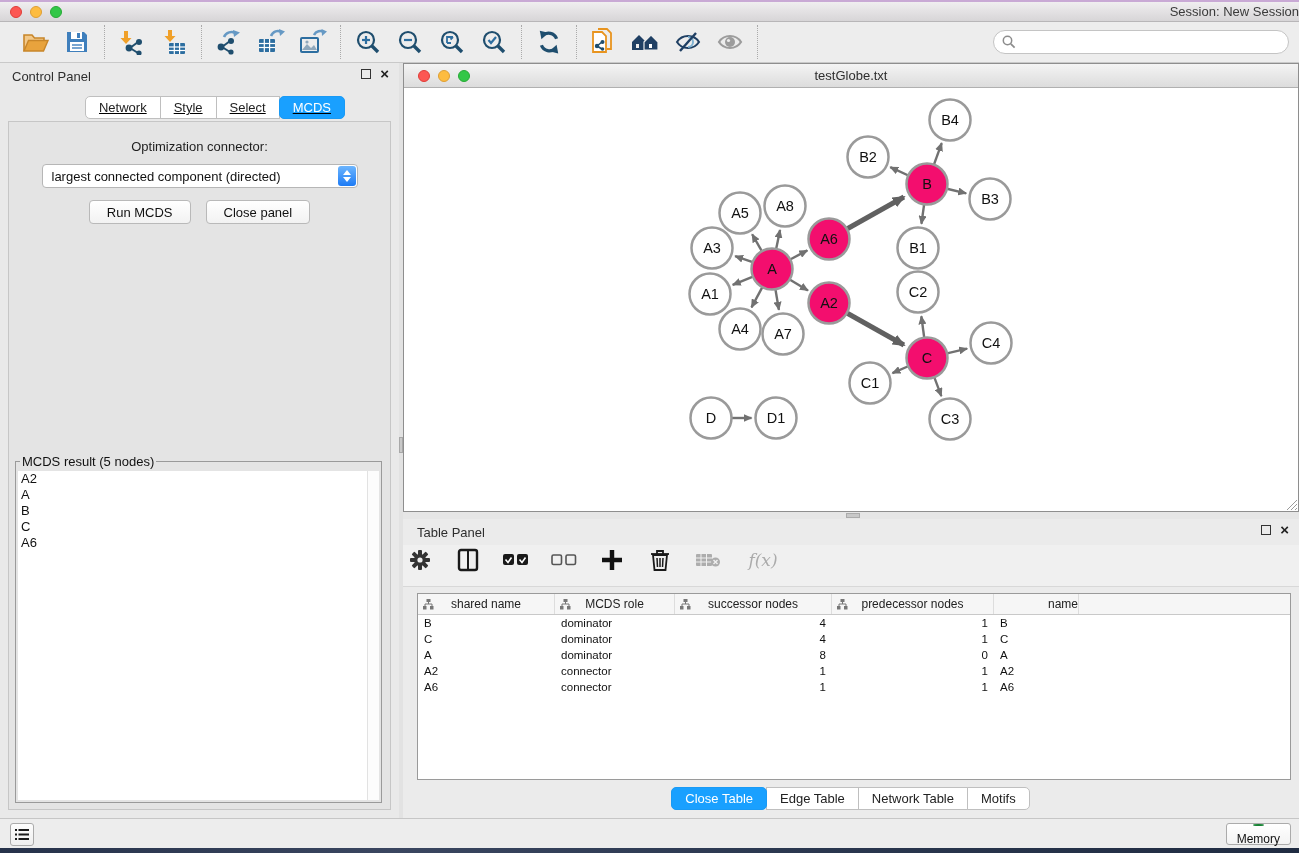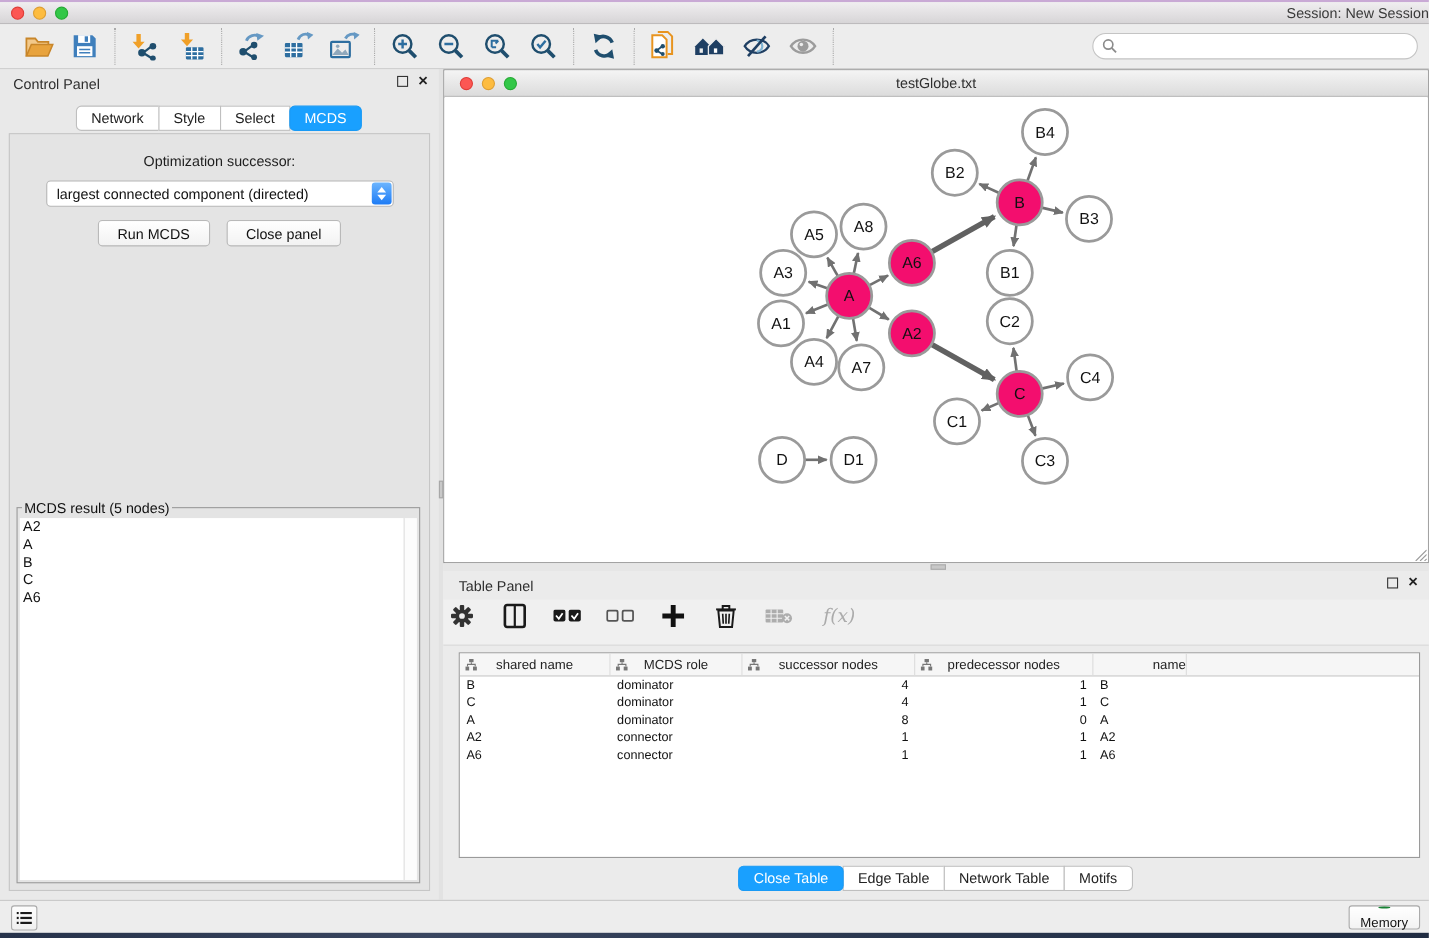--- a/index.html
+++ b/index.html
@@ -30,21 +30,21 @@
     font-family:"Liberation Sans",sans-serif; padding-left:5px; }
 
   
   .control-panel { position:absolute; left:0; top:63px; width:399px; height:755px; background:#E9E9E9; }
   .panel-head { position:relative; height:26px; }
   .panel-title { position:absolute; left:12px; top:6px; font-size:13px; color:#2E2E2E; }
   .panel-icons { position:absolute; right:10px; top:6px; display:flex; gap:9px; align-items:center; }
   .float-icon { width:10px; height:10px; border:1.5px solid #333; display:inline-block; }
   .close-icon { font-size:15px; font-weight:700; color:#222; line-height:10px; }
 
-  .cp-tabs { position:absolute; left:0; top:33px; width:100%; display:flex; justify-content:center; }
+  .cp-tabs { position:absolute; left:16px; top:33px; width:100%; display:flex; justify-content:center;text-decoration:underline; }
   .tab-seg { font-size:13px; color:#222; background:#FFF; border:1px solid #BFBFBF; padding:3px 13px;
     margin-left:-1px; cursor:default; }
   .tab-seg:first-child { border-radius:5px 0 0 5px; }
   .tab-seg:last-child { border-radius:0 5px 5px 0; }
   .tab-seg.active { background:#19A0FF; border-color:#199AF5; color:#FFF; border-radius:5px; position:relative; }
 
   .cp-body { position:absolute; left:8px; right:8px; top:58px; bottom:8px; background:#E4E4E4;
     border:1px solid #C6C6C6; }
   .opt-label { text-align:center; margin-top:17px; font-size:13px; color:#1E1E1E; }
   .select-box { position:relative; width:316px; height:24px; margin:10px auto 0 auto; background:#FFF;
@@ -313,21 +313,21 @@
         <span class="close-icon">×</span>
       </span>
     </div>
     <div class="cp-tabs" id="cp-tabs">
         <span class="tab-seg">Network</span>
         <span class="tab-seg">Style</span>
         <span class="tab-seg">Select</span>
         <span class="tab-seg active">MCDS</span>
       </div>
     <div class="cp-body">
-      <div class="opt-label">Optimization successor:</div>
+      <div class="opt-label">Optimization connector:</div>
       <div class="select-box">
         <div class="select-value">largest connected component (directed)</div>
         <div class="select-spinner">
           <span class="spin-up"></span>
             <span class="spin-down"></span>
         </div>
       </div>
       <div class="cp-buttons">
         <button class="btn">Run MCDS</button>
         <button class="btn">Close panel</button>

